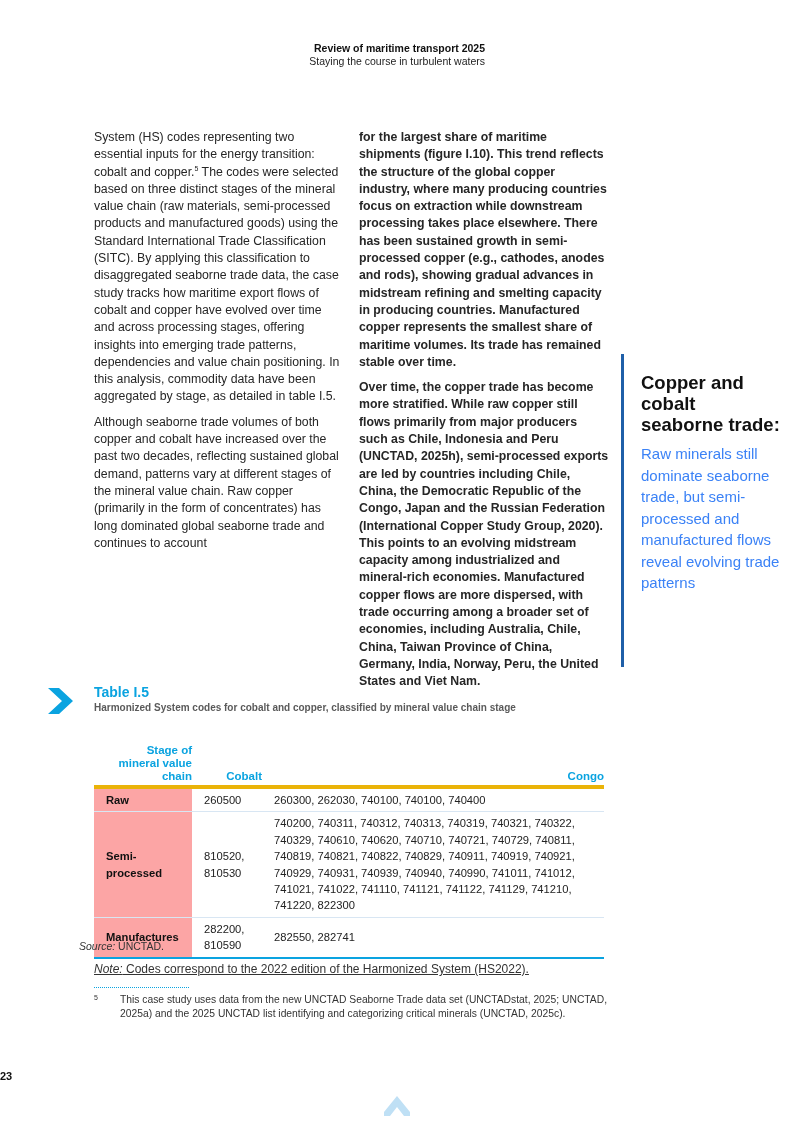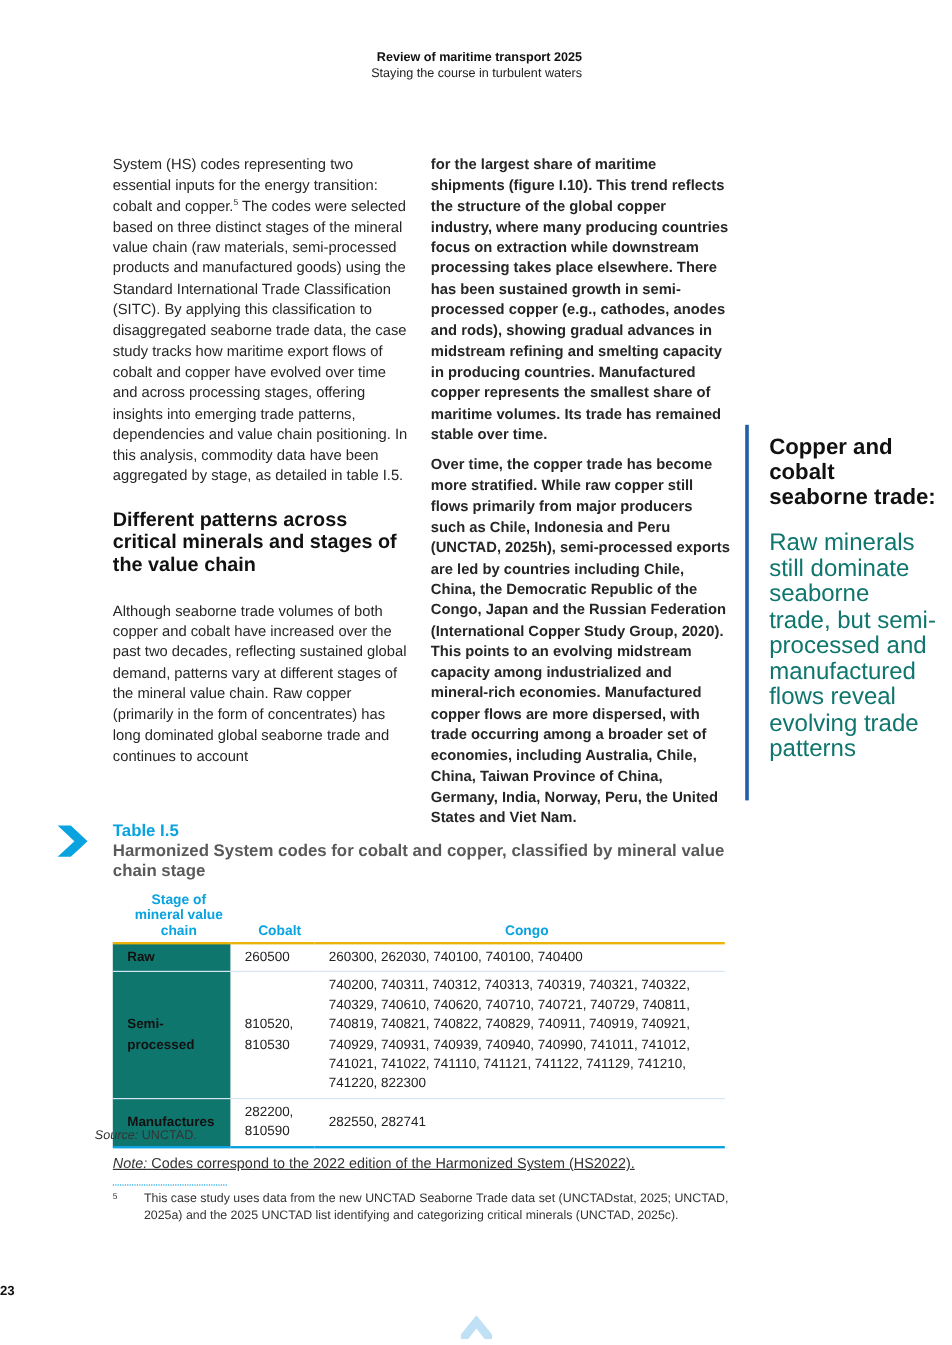--- a/index.html
+++ b/index.html
@@ -12,33 +12,33 @@
   .header .subtitle { color: #222; }
 
   .col { position: absolute; font-size: 12.3px; line-height: 17.3px; color: #262626; }
   .col p { margin: 0 0 8px 0; }
   .col1 { left: 94px; top: 129px; width: 250px; }
   .col2 { left: 359px; top: 129px; width: 250px; font-weight: bold; }
   .col1 h2 { font-size: 16.5px; line-height: 19px; font-weight: bold; color: #111; margin: 18px 0 20px 0; }
   sup { font-size: 7px; vertical-align: 5px; line-height: 0; }
 
   .callout { position: absolute; left: 621px; top: 354px; width: 160px; height: 313px; border-left: 3px solid #1f5fa8; padding-left: 17px; box-sizing: border-box; }
-  .callout .ctitle { font-size: 18.5px; line-height: 21px; font-weight: bold; color: #111; margin-top: 7px; }
-  .callout .ctext { font-size: 20px; line-height: 21.5px; color: #0f766e; margin-top: 18px; }
+  .callout .ctitle { font-size: 18.5px; line-height: 21px; font-weight: bold; color: #111; margin-top: 18px; }
+  .callout .ctext { font-size: 15px; line-height: 21.5px; color: #3b82f6; margin-top: 8px; }
 
   .table-arrow { position: absolute; left: 46px; top: 687px; width: 28px; height: 28px; }
   .table-label { position: absolute; left: 94px; top: 684px; font-size: 14px; font-weight: bold; color: #0aa3e0; }
-  .table-title { position: absolute; left: 94px; top: 700px; width: 520px; font-size: 14px; line-height: 16.5px; font-weight: bold; color: #5a5a5a; }
+  .table-title { position: absolute; left: 94px; top: 700px; width: 520px; font-size: 10px; line-height: 16.5px; font-weight: bold; color: #5a5a5a; }
 
   table.hs { position: absolute; left: 94px; top: 744px; width: 510px; border-collapse: collapse; font-family: "Liberation Sans", sans-serif; font-size: 11.2px; }
-  table.hs th { text-align: center; vertical-align: bottom; color: #0aa3e0; font-weight: bold; font-size: 11.5px; line-height: 13px; padding: 0 0 2px 12px; border-bottom: 2px solid #eab308; }
+  table.hs th { text-align: right; vertical-align: bottom; color: #0aa3e0; font-weight: bold; font-size: 11.5px; line-height: 13px; padding: 0 0 2px 12px; border-bottom: 4px solid #eab308; }
   table.hs th.stage { width: 86px; }
   table.hs th.cobalt { width: 58px; }
   table.hs td { vertical-align: middle; padding: 3px 0 3px 12px; line-height: 16.4px; color: #222; border-bottom: 1px solid #d8e6f3; }
-  table.hs td.stage { background: #0f766e; font-weight: bold; color: #111; }
+  table.hs td.stage { background: #fca5a5; font-weight: bold; color: #111; }
   table.hs tr.last td { border-bottom: 2px solid #0aa3e0; }
 
   .source { position: absolute; left: 79px; top: 940px; font-size: 10.5px; color: #333; }
   .note { position: absolute; left: 94px; top: 962px; font-size: 12px; color: #333; text-decoration: underline; }
   .fn-rule { position: absolute; left: 94px; top: 987px; width: 95px; border-top: 1.5px dotted #0aa3e0; }
   .footnote { position: absolute; left: 94px; top: 993px; width: 520px; font-size: 10.3px; line-height: 14px; color: #333; }
   .footnote .fnum { position: absolute; left: 0; top: -2px; font-size: 7px; }
   .footnote .ftext { display: block; margin-left: 26px; }
 
   .page-num { position: absolute; left: 0; width: 793px; top: 1070px; font-size: 11px; font-weight: bold; color: #111; }
@@ -47,21 +47,20 @@
 </head>
 <body>
 
 <div class="header">
   <div class="title">Review of maritime transport 2025</div>
   <div class="subtitle">Staying the course in turbulent waters</div>
 </div>
 
 <div class="col col1">
   <p><span>System (HS) codes representing two essential inputs for the energy transition: cobalt and copper.</span><sup>5</sup><span> The codes were selected based on three distinct stages of the mineral value chain (raw materials, semi-processed products and manufactured goods) using the Standard International Trade Classification (SITC). By applying this classification to disaggregated seaborne trade data, the case study tracks how maritime export flows of cobalt and copper have evolved over time and across processing stages, offering insights into emerging trade patterns, dependencies and value chain positioning. In this analysis, commodity data have been aggregated by stage, as detailed in table I.5.</span></p>
-  <h2>Different patterns across critical minerals and stages of the value chain</h2>
   <p>Although seaborne trade volumes of both copper and cobalt have increased over the past two decades, reflecting sustained global demand, patterns vary at different stages of the mineral value chain. Raw copper (primarily in the form of concentrates) has long dominated global seaborne trade and continues to account</p>
 </div>
 
 <div class="col col2">
   <p>for the largest share of maritime shipments (figure I.10). This trend reflects the structure of the global copper industry, where many producing countries focus on extraction while downstream processing takes place elsewhere. There has been sustained growth in semi-processed copper (e.g., cathodes, anodes and rods), showing gradual advances in midstream refining and smelting capacity in producing countries. Manufactured copper represents the smallest share of maritime volumes. Its trade has remained stable over time.</p>
   <p>Over time, the copper trade has become more stratified. While raw copper still flows primarily from major producers such as Chile, Indonesia and Peru (UNCTAD, 2025h), semi-processed exports are led by countries including Chile, China, the Democratic Republic of the Congo, Japan and the Russian Federation (International Copper Study Group, 2020). This points to an evolving midstream capacity among industrialized and mineral-rich economies. Manufactured copper flows are more dispersed, with trade occurring among a broader set of economies, including Australia, Chile, China, Taiwan Province of China, Germany, India, Norway, Peru, the United States and Viet Nam.</p>
 </div>
 
 <div class="callout">
   <div class="ctitle">Copper and cobalt seaborne trade:</div>

